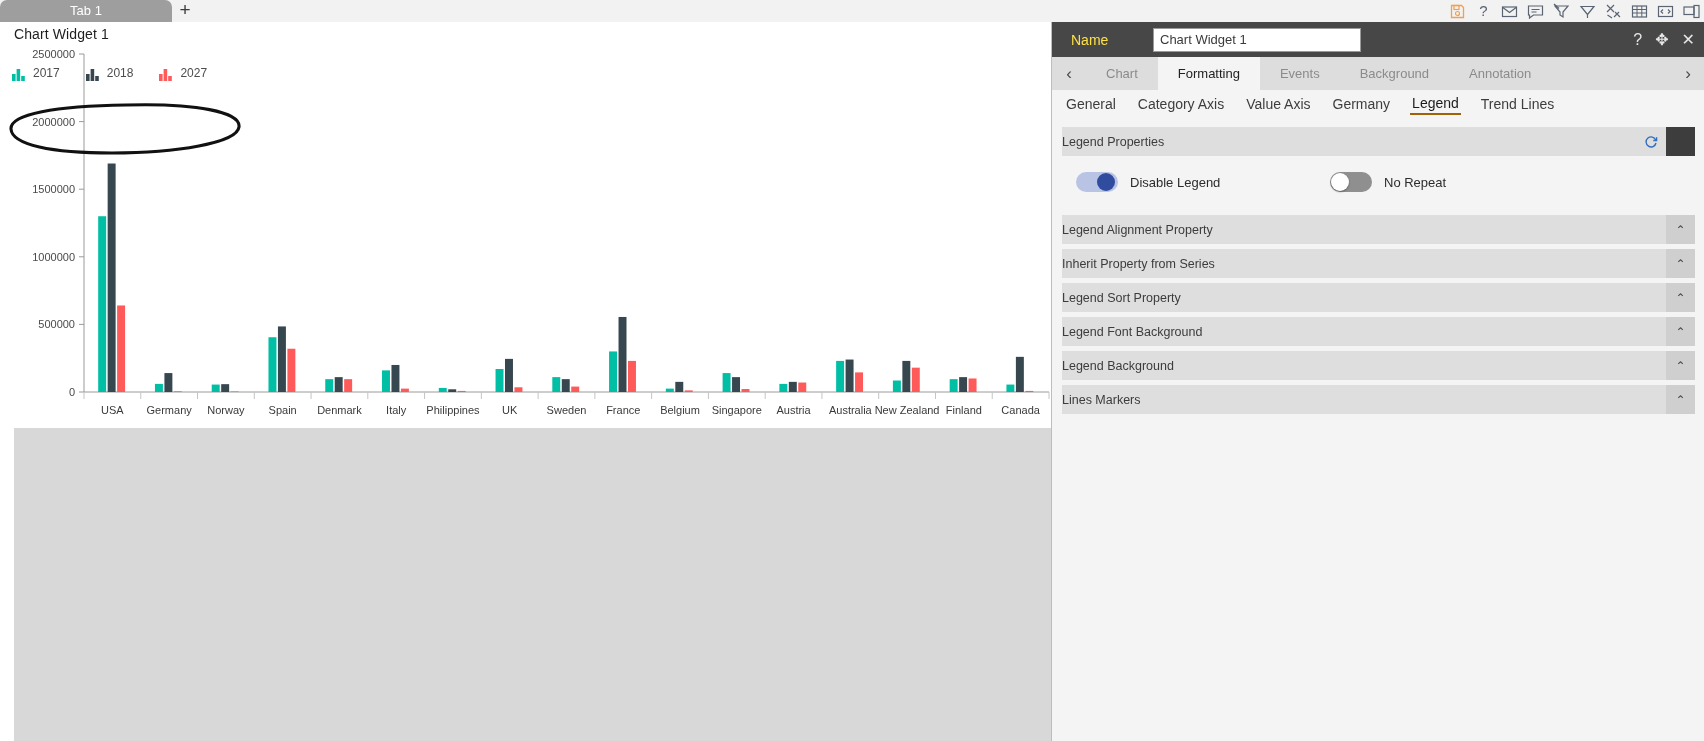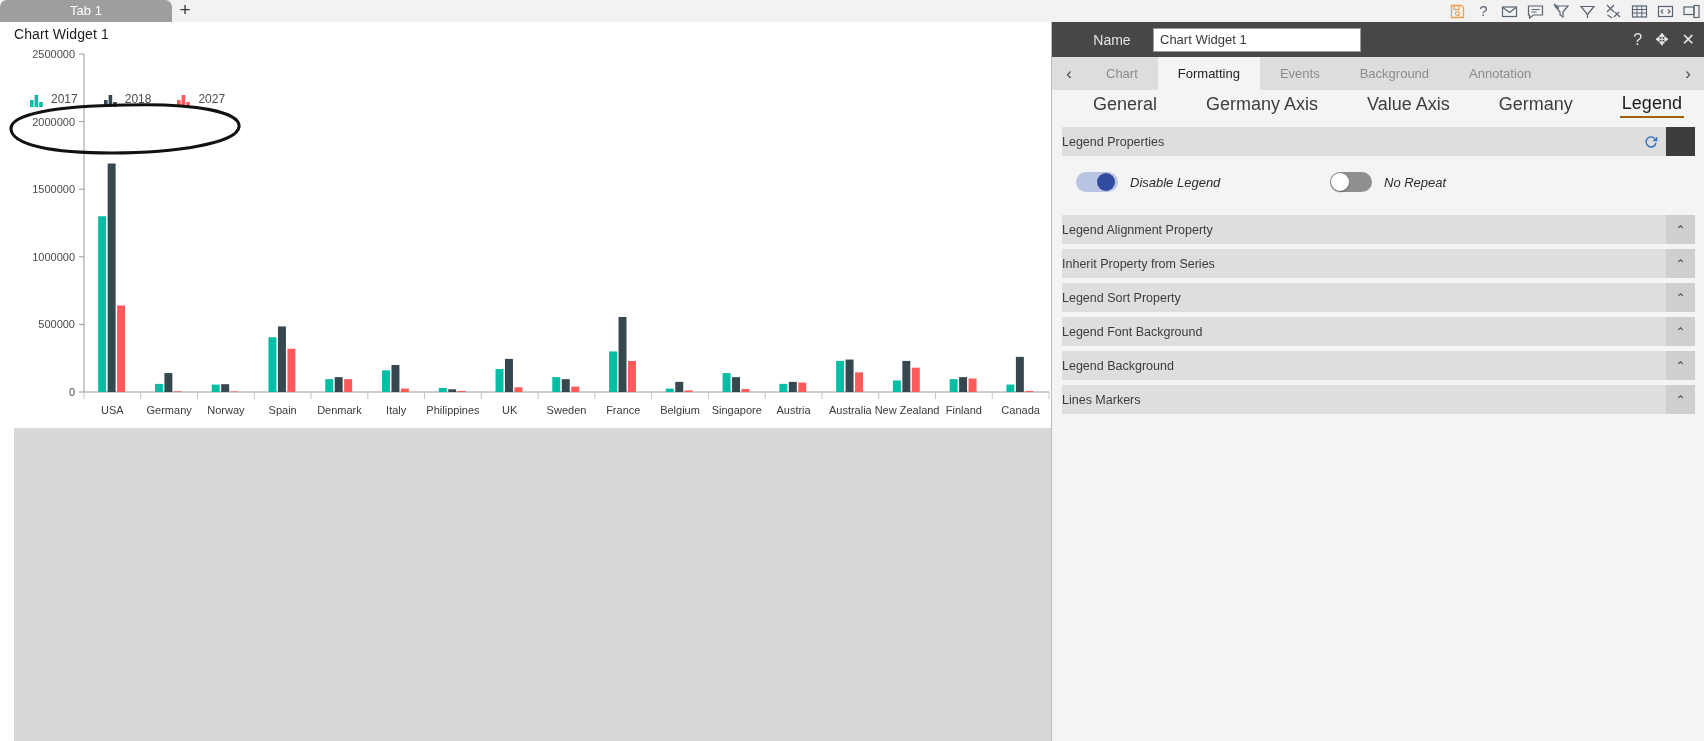--- a/index.html
+++ b/index.html
@@ -69,21 +69,21 @@
   
   .panel {
     position: absolute; left: 1051px; top: 22px; width: 653px; height: 719px;
     background: #ffffff; border-left: 1px solid #bdbdbd;
   }
   .panel-head {
     position: absolute; left: 0; top: 0; width: 653px; height: 35px;
     background: #474747; display: flex; align-items: center;
   }
   .panel-head-label {
-    color: #e5e5e5; font-size: 14px; margin-left: 19px; width: 82px; text-align: center;
+    color: #fde047; font-size: 14px; margin-left: 19px; width: 82px;
   }
   .name-input {
     width: 208px; height: 24px; background: #ffffff; border: 1px solid #9a9a9a;
     font-size: 13px; color: #3a3a3a; padding: 0 6px;
     font-family: "Liberation Sans", sans-serif; outline: none;
   }
   .panel-head-icons {
     position: absolute; right: 10px; top: 0; height: 35px;
     display: flex; align-items: center; gap: 13px;
   }
@@ -100,42 +100,42 @@
   .ptab {
     padding: 0 20px; display: flex; align-items: center; justify-content: center;
     font-size: 13px; color: #8b8b8b; cursor: default; white-space: nowrap;
   }
   .ptab.active { background: #f4f4f4; color: #222222; }
 
   .subtabrow {
     position: absolute; left: 0; top: 68px; width: 653px; height: 28px;
     background: #f4f4f4; display: flex; align-items: center; padding-left: 12px; gap: 18px;
   }
-  .subtab { font-size: 18px; color: #3d3d3d; cursor: default; padding: 2px 2px; white-space: nowrap; margin-left: 27px; }
+  .subtab { font-size: 14px; color: #3d3d3d; cursor: default; padding: 2px 2px; white-space: nowrap; }
   .subtab.active { color: #1b1b1b; border-bottom: 2px solid #a16207; }
 
   .panel-body {
     position: absolute; left: 0; top: 96px; width: 653px; height: 623px;
     background: #f4f4f4; padding: 9px 10px 0 10px;
   }
 
   .section { width: 100%; margin-bottom: 5px; }
   .section-head {
     height: 29px; background: #dedede; display: flex; align-items: center;
     position: relative;
   }
   .section-head .stitle { font-size: 12.5px; color: #3c3c3c; }
   .section-head-right { position: absolute; right: 0; top: 0; height: 29px; display: flex; align-items: center; }
   .refresh-btn { width: 30px; height: 29px; display:flex; align-items:center; justify-content:center; cursor: default; }
   .swatch { width: 29px; height: 29px; background: #3d3d3d; cursor: default; }
   .chev-btn {
     width: 29px; height: 29px; background: #cfcfcf; display: flex; align-items: center; justify-content: center;
     color: #4a4a4a; font-size: 12px; cursor: default;
   }
-  .section-body { background: #f4f4f4; padding: 16px 0 18px 0; display: flex; align-items: center; font-style: italic; }
+  .section-body { background: #f4f4f4; padding: 16px 0 18px 0; display: flex; align-items: center; }
 
   .toggle-group { display: flex; align-items: center; gap: 12px; }
   .toggle-group.first { margin-left: 14px; width: 254px; }
   .toggle {
     width: 42px; height: 20px; border-radius: 10px; position: relative; cursor: pointer; flex: 0 0 auto;
   }
   .toggle.on { background: #b9c4e4; }
   .toggle.on .knob { left: 21px; background: #2f4c9e; }
   .toggle.off { background: #8f8f8f; }
   .toggle.off .knob { left: 1px; background: #ffffff; box-shadow: 0 1px 2px rgba(0,0,0,.35); }
@@ -213,21 +213,21 @@
             <rect x="11" y="2.5" width="5" height="12" fill="none" stroke="#5a6472" stroke-width="1.2"></rect>
           </svg>
       </span>
     </div>
   </div>
 
   <div class="widget-title">Chart Widget 1</div>
 
   <div class="chart-canvas">
 
-    <div class="legend" style="position:absolute;left:30px;top:20px;margin-top:26px;">
+    <div class="legend" style="position:absolute;left:12px;top:20px;">
       <div class="legend-item">
         <span class="legend-mark">
           <svg width="15" height="13" viewBox="0 0 15 13">
               <rect x="0" y="6" width="3.6" height="7" fill="#00bfa5"></rect>
               <rect x="4.6" y="1" width="3.6" height="12" fill="#00bfa5"></rect>
               <rect x="9.2" y="8" width="3.6" height="5" fill="#00bfa5"></rect>
             </svg>
         </span>
         <span class="legend-label">2017</span>
       </div>
@@ -380,21 +380,21 @@
       <div class="ptab">Chart</div>
       <div class="ptab active">Formatting</div>
       <div class="ptab">Events</div>
       <div class="ptab">Background</div>
       <div class="ptab">Annotation</div>
       <div class="tabrow-arrow" style="margin-left:auto;">›</div>
     </div>
 
     <div class="subtabrow">
       <div class="subtab">General</div>
-      <div class="subtab">Germany Axis</div>
+      <div class="subtab">Category Axis</div>
       <div class="subtab">Value Axis</div>
       <div class="subtab">Germany</div>
       <div class="subtab active">Legend</div>
       <div class="subtab">Trend Lines</div>
     </div>
 
     <div class="panel-body">
 
       <div class="section">
         <div class="section-head">

